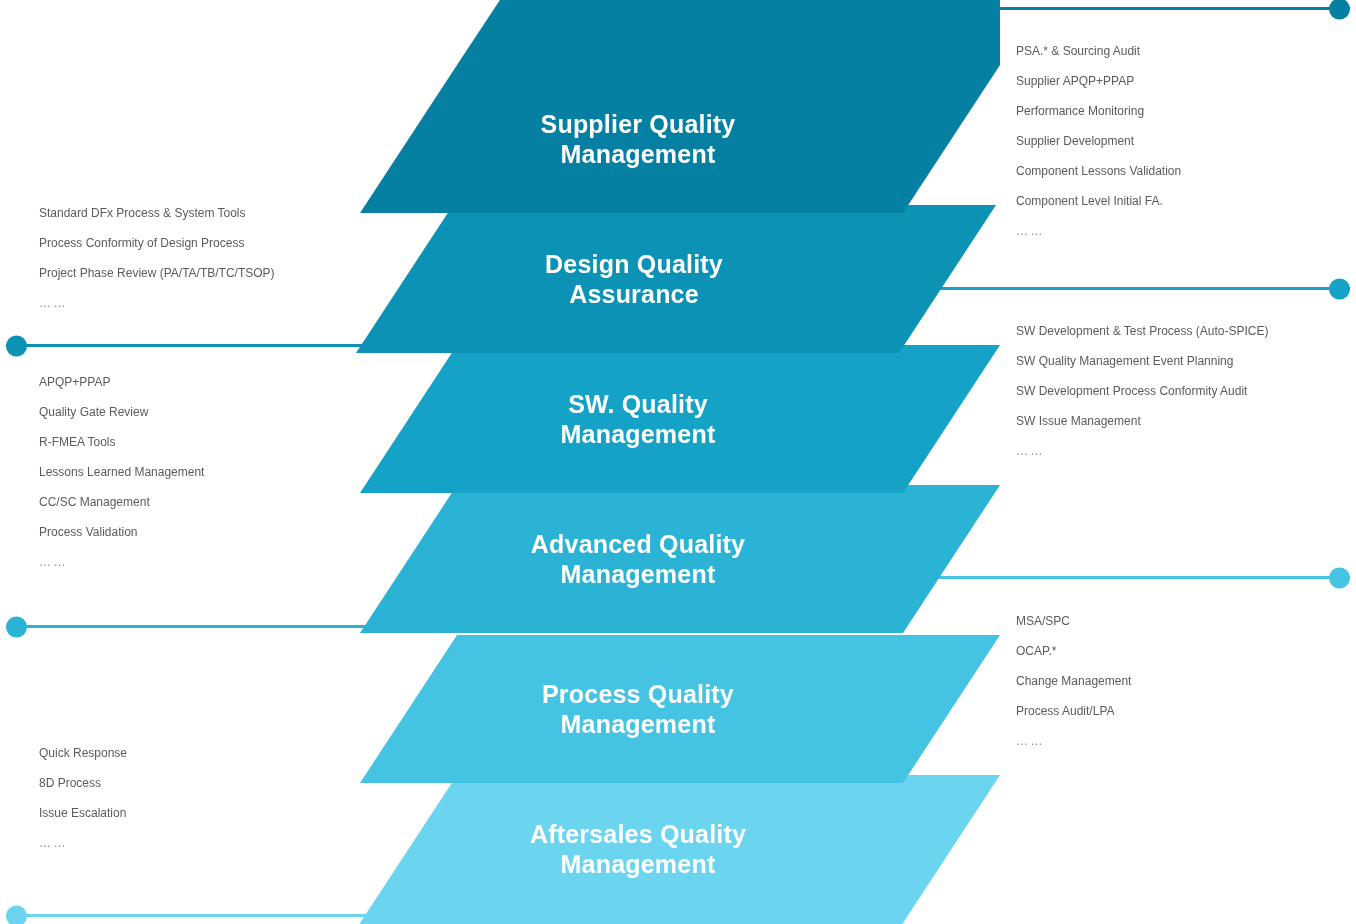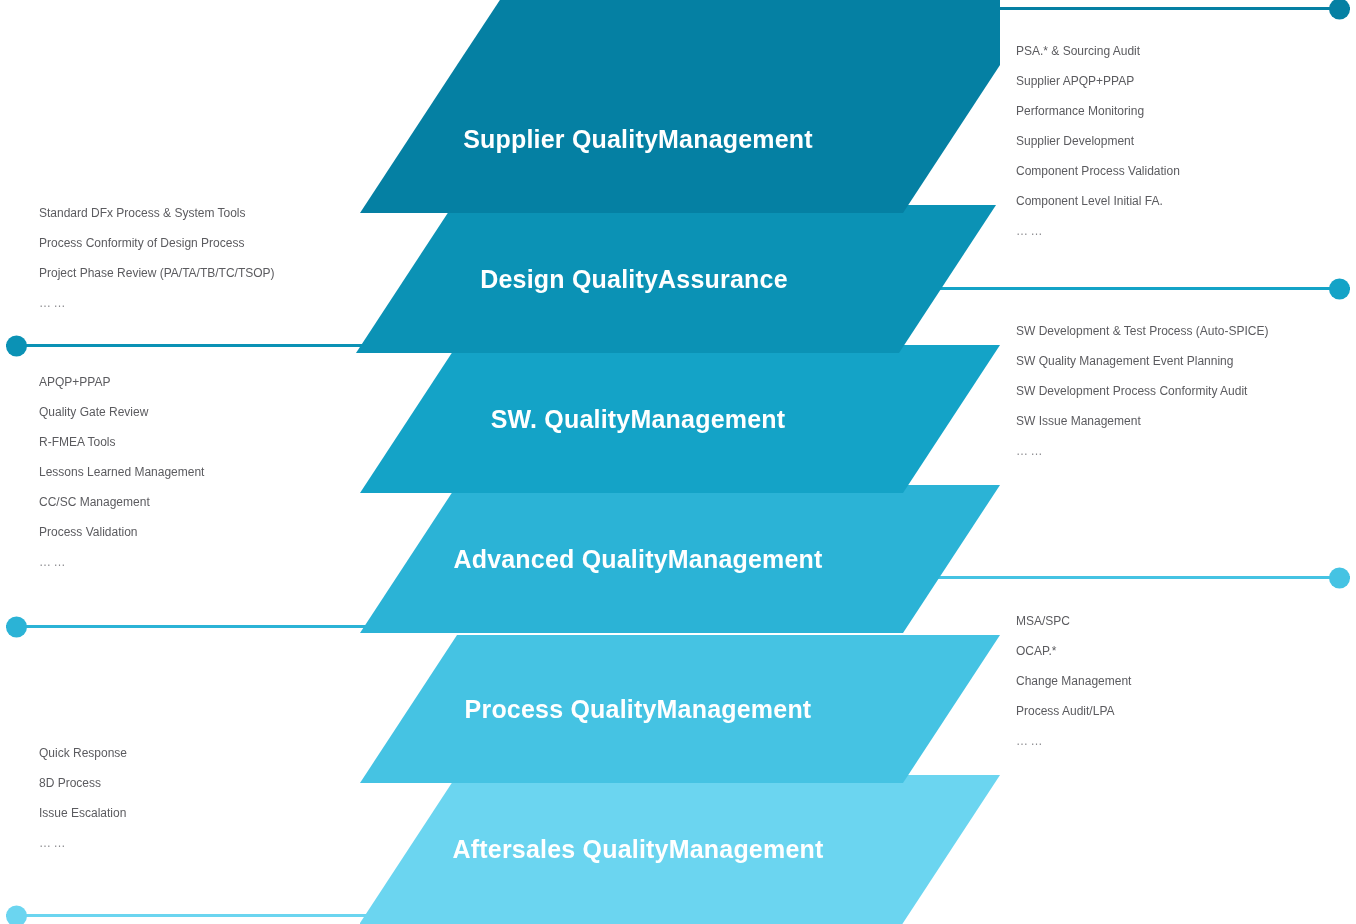--- a/index.html
+++ b/index.html
@@ -16,21 +16,21 @@
   .conn .dot{position:absolute;top:50%;width:21px;height:21px;border-radius:50%;
              transform:translateY(-50%);}
   .conn.left  .dot{left:0;}
   .conn.right .dot{right:0;}
 
   
   .layer{position:absolute;}
   .layer svg{display:block;overflow:visible;}
   .layer .caption{
     position:absolute;left:0;top:0;width:100%;height:100%;
-    display:flex;flex-direction:row;align-items:center;justify-content:center;
+    display:flex;flex-direction:column;align-items:center;justify-content:center;
     color:#ffffff;font-weight:bold;font-size:25px;line-height:1.22;
     text-align:center;letter-spacing:.2px;pointer-events:none;
   }
   .caption .l2{display:block;}
 
   
   .list{position:absolute;color:#5b5b5f;font-size:12px;line-height:30px;white-space:nowrap;}
   .list .row{display:block;}
   .list .dots{letter-spacing:2.5px;color:#8a8a8e;}
 </style>
@@ -139,21 +139,21 @@
     <svg width="640" height="40" viewBox="0 0 640 40" aria-hidden="true">
       <polygon points="0,0 543,0 517,40 0,40" fill="#6bd5f0"></polygon>
     </svg>
   </div>
 
   <div class="list" style="left:1016px;top:36px;">
     <span class="row">PSA.* &amp; Sourcing Audit</span>
     <span class="row">Supplier APQP+PPAP</span>
     <span class="row">Performance Monitoring</span>
     <span class="row">Supplier Development</span>
-    <span class="row">Component Process Validation</span>
+    <span class="row">Component Lessons Validation</span>
     <span class="row">Component Level Initial FA.</span>
     <span class="row dots">……</span>
   </div>
 
   <div class="list" style="left:39px;top:198px;">
     <span class="row">Standard DFx Process &amp; System Tools</span>
     <span class="row">Process Conformity of Design Process</span>
     <span class="row">Project Phase Review (PA/TA/TB/TC/TSOP)</span>
     <span class="row dots">……</span>
   </div>

